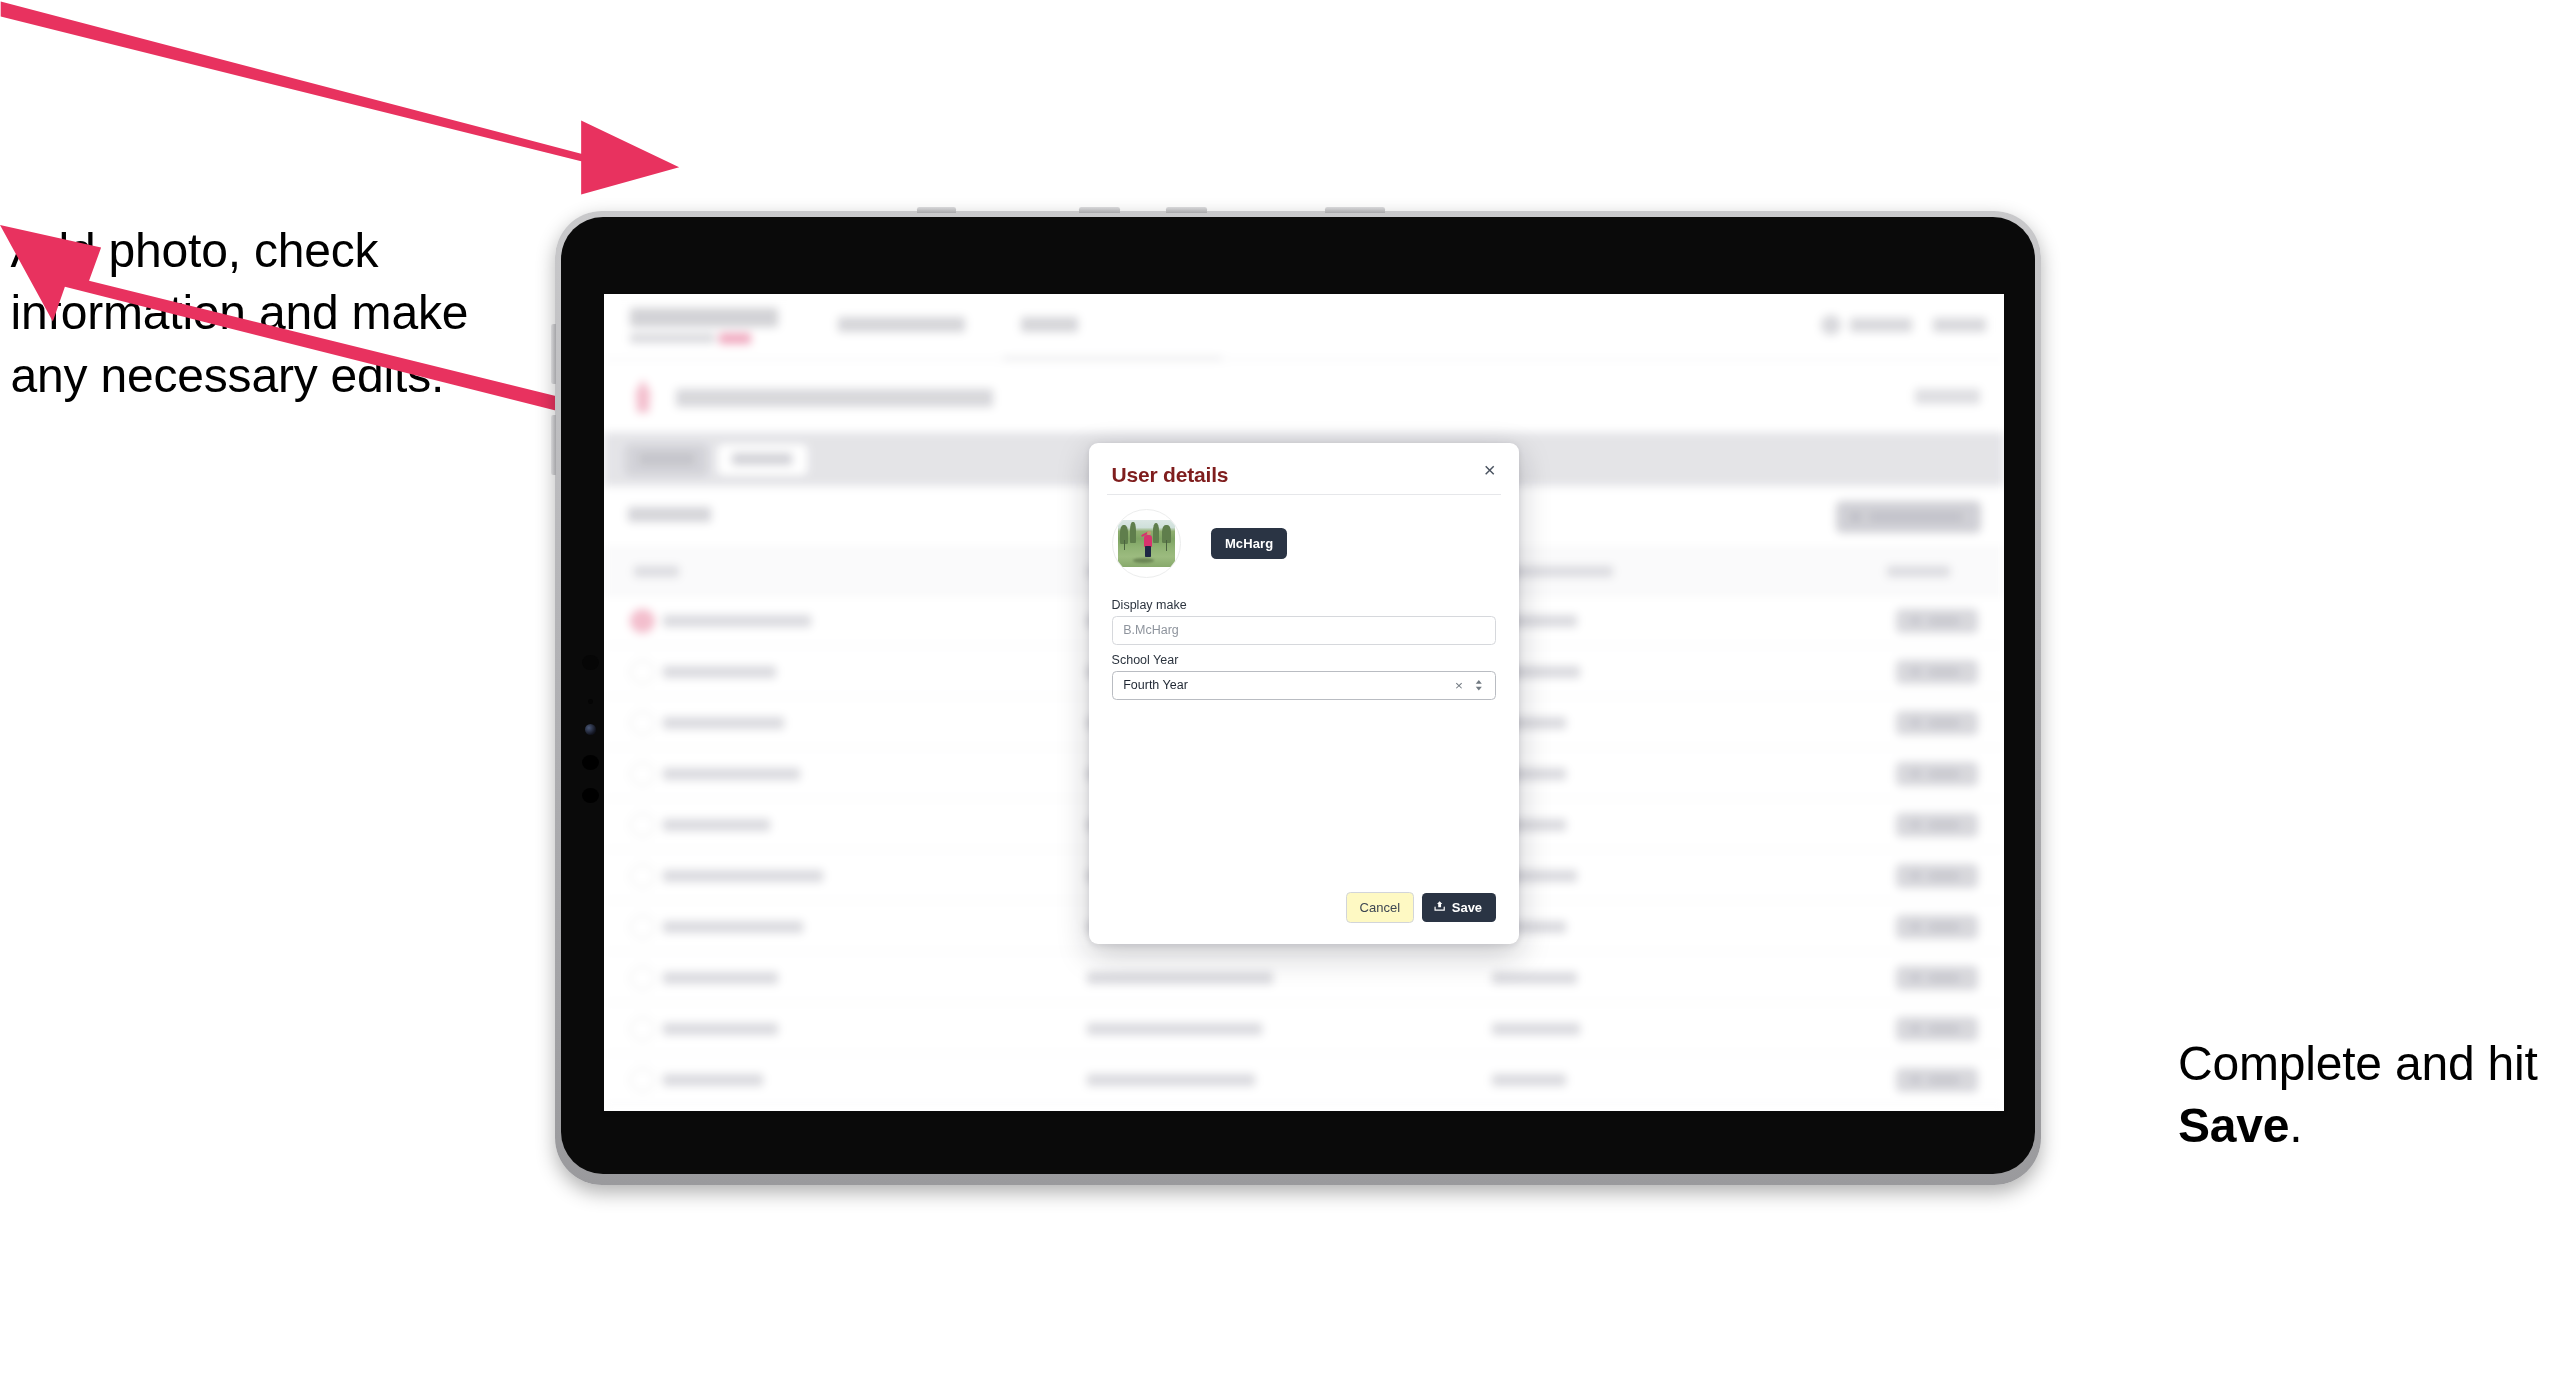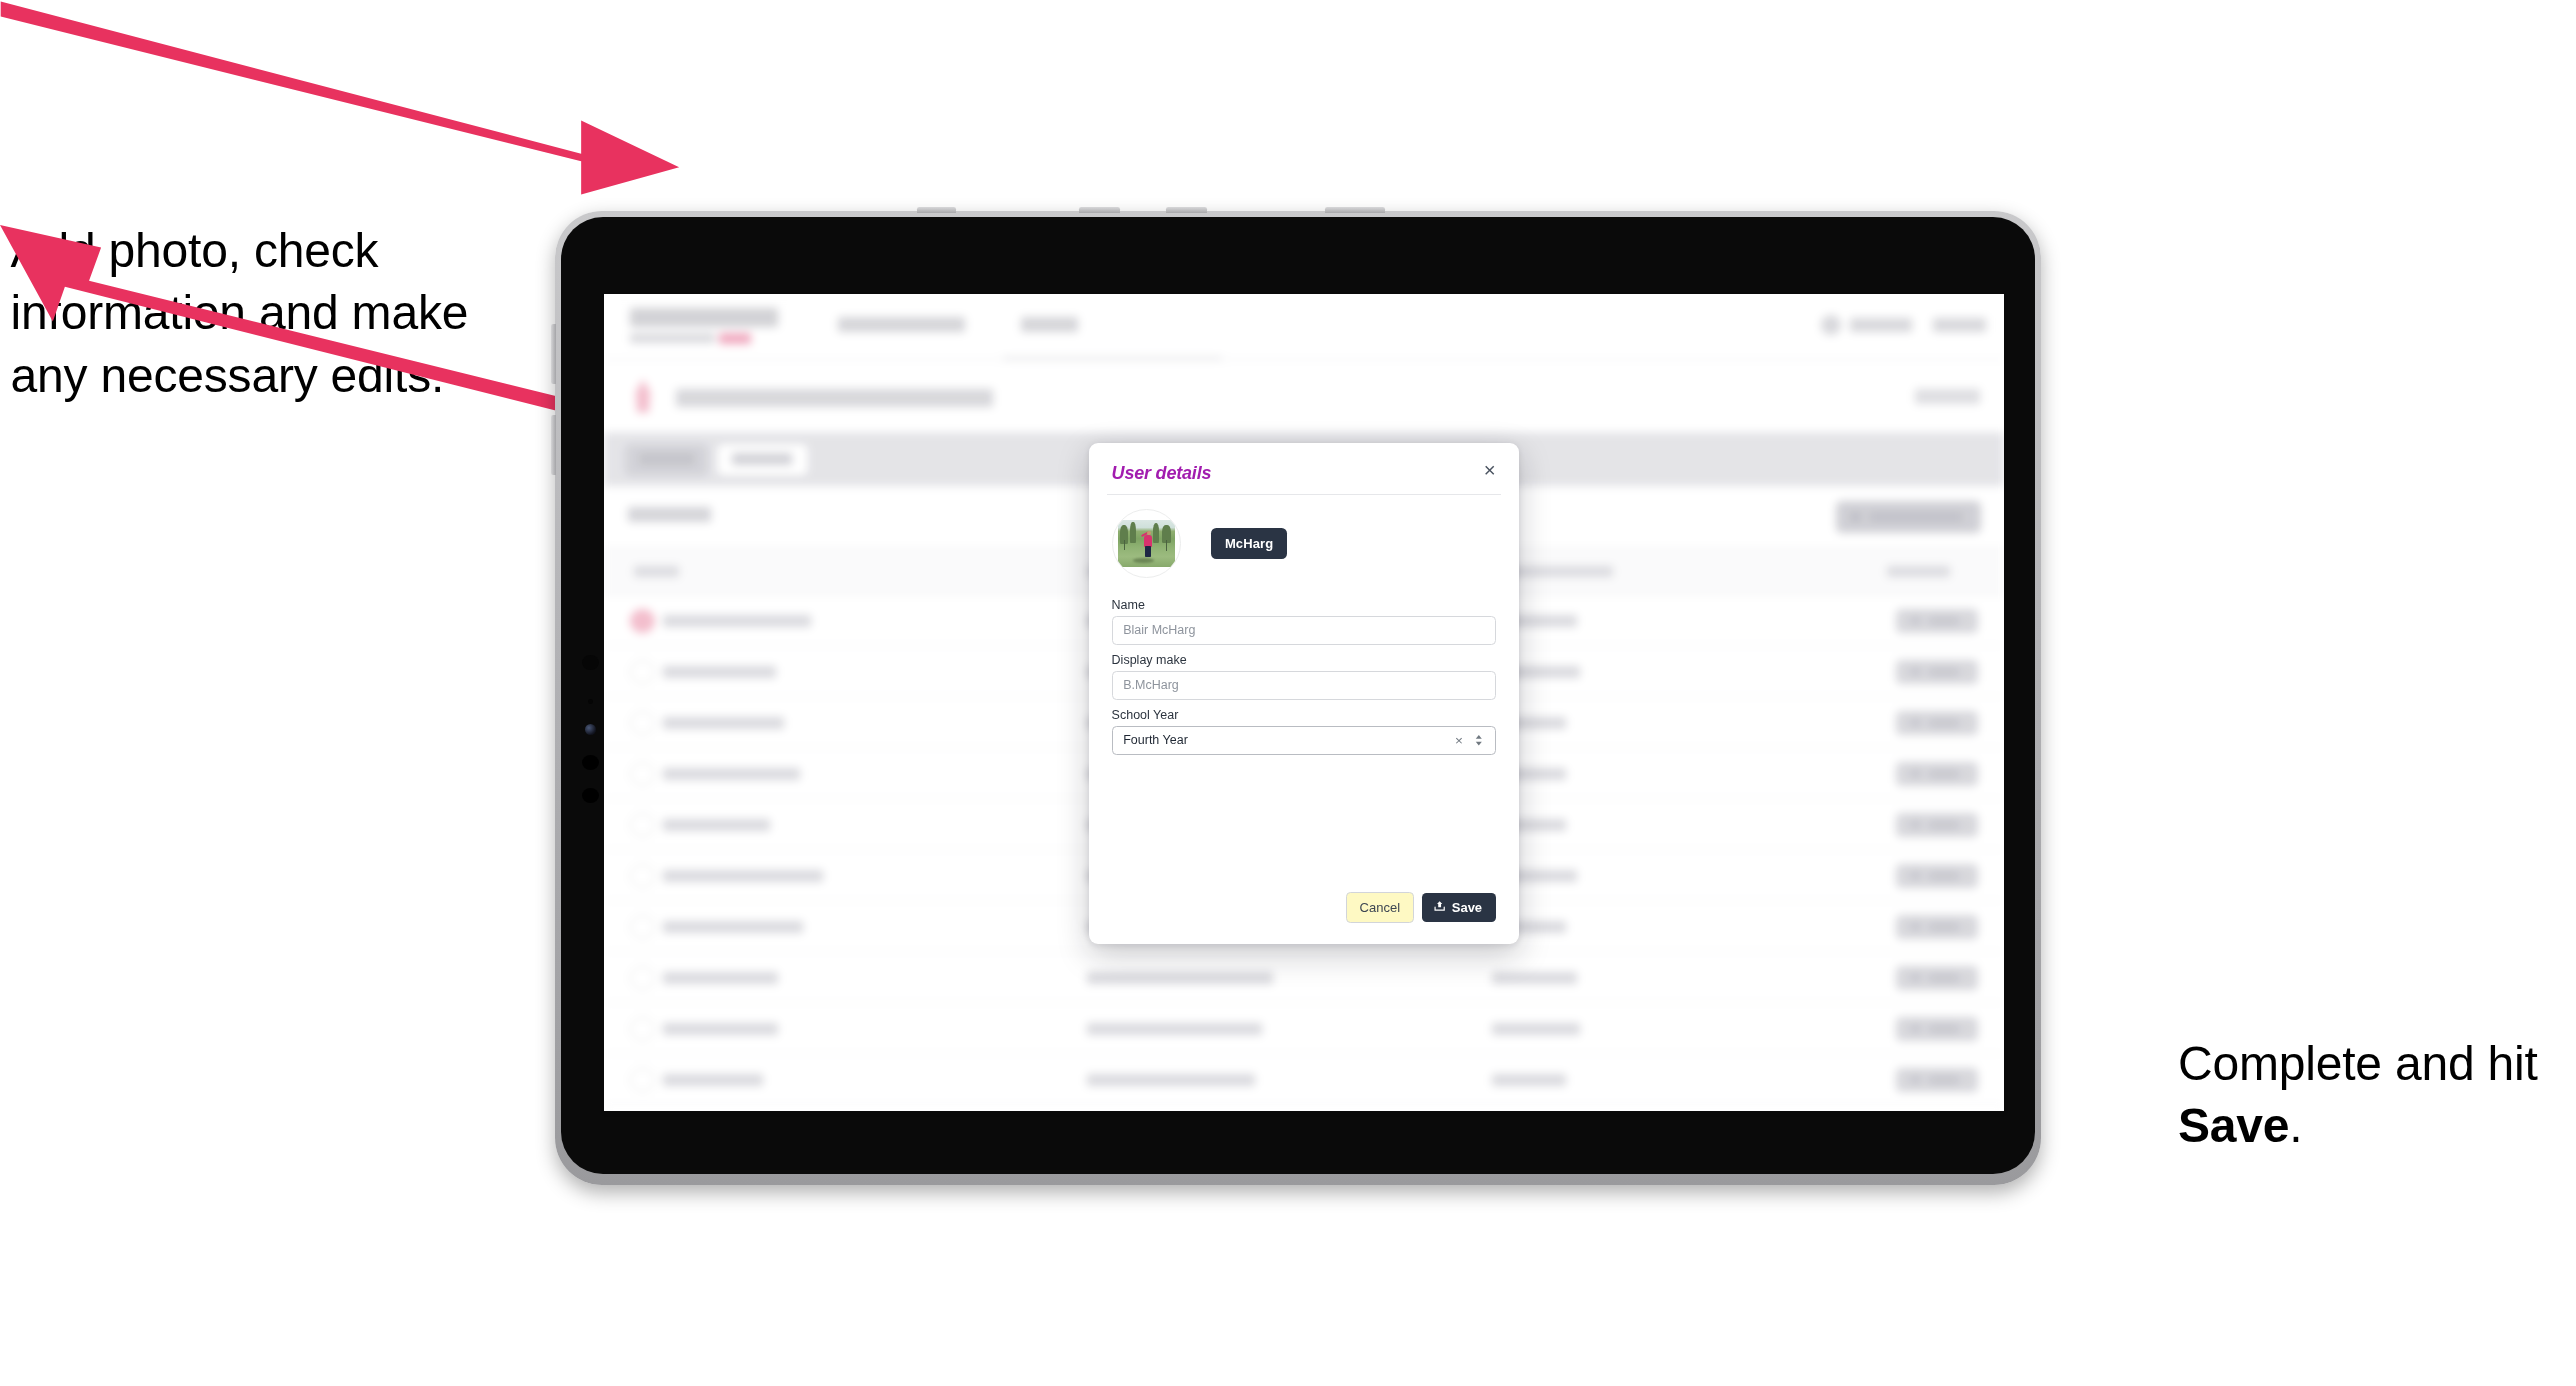--- a/index.html
+++ b/index.html
@@ -283,25 +283,24 @@
     top: 443px;
     width: 430px;
     height: 501px;
     background: #ffffff;
     border-radius: 9px;
     box-shadow: 0 10.6px 32px rgba(16,20,30,0.22), 0 1.5px 6px rgba(16,20,30,0.10);
     z-index: 40;
   }
   .modal-inner { position: absolute; inset: 0; padding: 19.6px 22.6px 0 22.6px; box-sizing: border-box; }
   .modal-title {
-    font-size: 18px;
+    font-size: 21px;
     font-weight: 700;
-    color: #a21caf;
+    color: #7f1d1d;
     letter-spacing: -0.2px;
-    font-style: italic;
   }
   .modal-close {
     position: absolute;
     right: 18px; top: 16.6px;
     width: 22.6px; height: 22.6px;
     color: #4a5360;
     font-size: 20.4px;
     line-height: 21px;
     text-align: center;
     cursor: pointer;
@@ -683,24 +682,20 @@
           <div class="ph-golfer-head"></div>
           <div class="ph-golfer-body"></div>
           <div class="ph-golfer-legs"></div>
         </div>
       </div>
       <button class="upload-btn">McHarg</button>
     </div>
 
     <div class="form-area">
 
-      <div class="field">
-        <label class="field-label">Name</label>
-        <input class="field-input" type="text" value="Blair McHarg" style="">
-      </div>
 
       <div class="field">
         <label class="field-label">Display make</label>
         <input class="field-input" type="text" value="B.McHarg" style="">
       </div>
 
 
       <div class="field">
         <label class="field-label">School Year</label>
         <div class="select-wrap">

